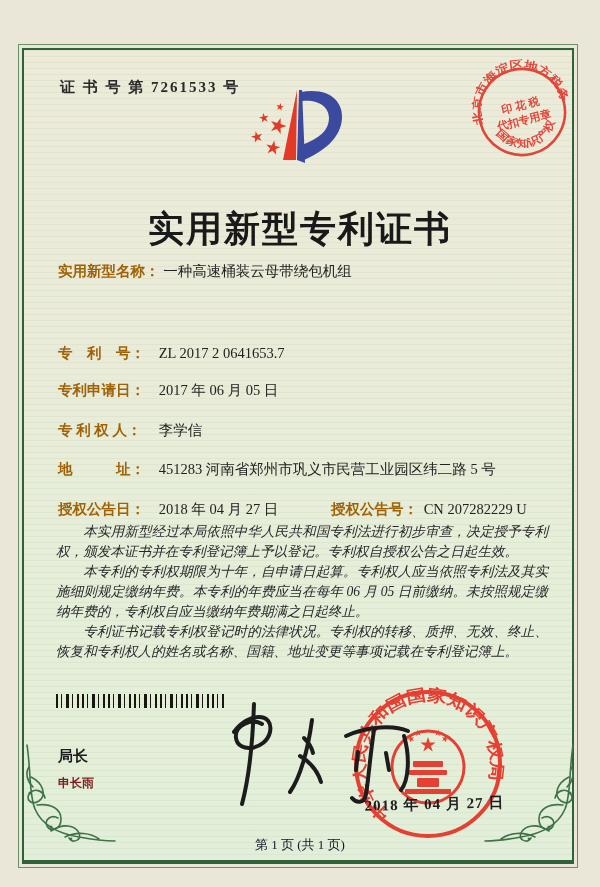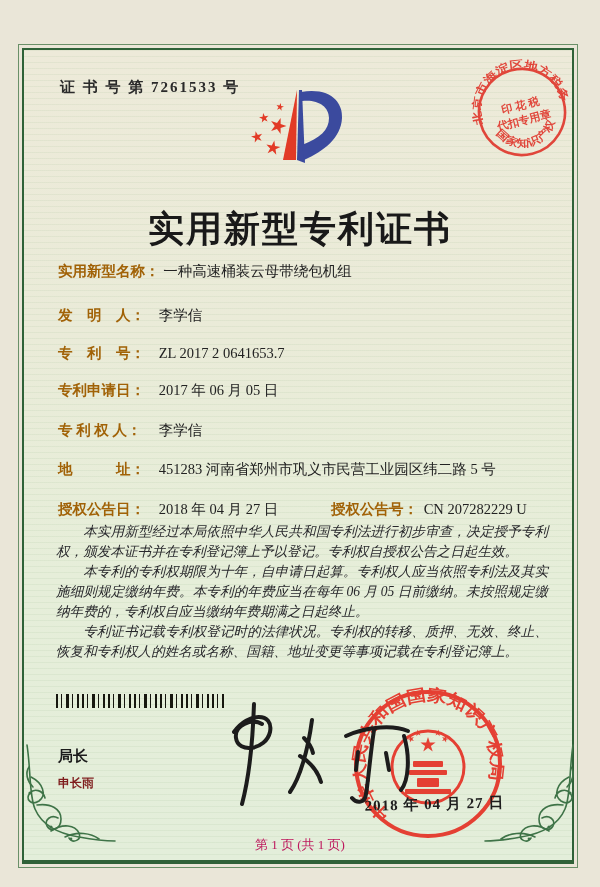--- a/index.html
+++ b/index.html
@@ -58,21 +58,21 @@
   .officer-name{font-size:12px;font-weight:bold;color:#7f1d1d;}
   .signature{position:absolute;left:208px;top:698px;z-index:5;}
   .tax-stamp{position:absolute;left:466px;top:56px;z-index:5;transform:rotate(-14deg);opacity:0.92;}
   .main-seal{position:absolute;left:347px;top:683px;z-index:4;opacity:0.95;}
   .seal-date{
     position:absolute;left:352px;top:795px;width:165px;text-align:center;z-index:6;
     font-size:15px;font-weight:bold;color:#1d1d1d;letter-spacing:1px;transform:rotate(-1.5deg);
   }
   .footer{
     position:absolute;left:0;top:836px;width:100%;text-align:center;z-index:4;
-    font-size:13px;color:#be185d;
+    font-size:13px;color:#0f172a;
   }
 </style>
 </head>
 <body>
 
 <div class="page">
 
   <div class="frame-outer">
     <div class="frame-inner"></div>
   </div>
@@ -145,24 +145,20 @@
       <use href="#star" transform="translate(28,61) scale(7.5) rotate(10)"></use>
     </g>
   </svg>
 
   <div class="title">实用新型专利证书</div>
 
   <div class="field-row" style="top:262px;">
     <span class="field-label">实用新型名称：</span>
     <span class="field-value">一种高速桶装云母带绕包机组</span>
   </div>
-  <div class="field-row" style="top:306px;">
-    <span class="field-label">发　明　人：</span>
-    <span class="field-value">李学信</span>
-  </div>
   <div class="field-row" style="top:344px;">
     <span class="field-label">专　利　号：</span>
     <span class="field-value">ZL 2017 2 0641653.7</span>
   </div>
   <div class="field-row" style="top:381px;">
     <span class="field-label">专利申请日：</span>
     <span class="field-value">2017 年 06 月 05 日</span>
   </div>
   <div class="field-row" style="top:421px;">
     <span class="field-label">专 利 权 人：</span>

